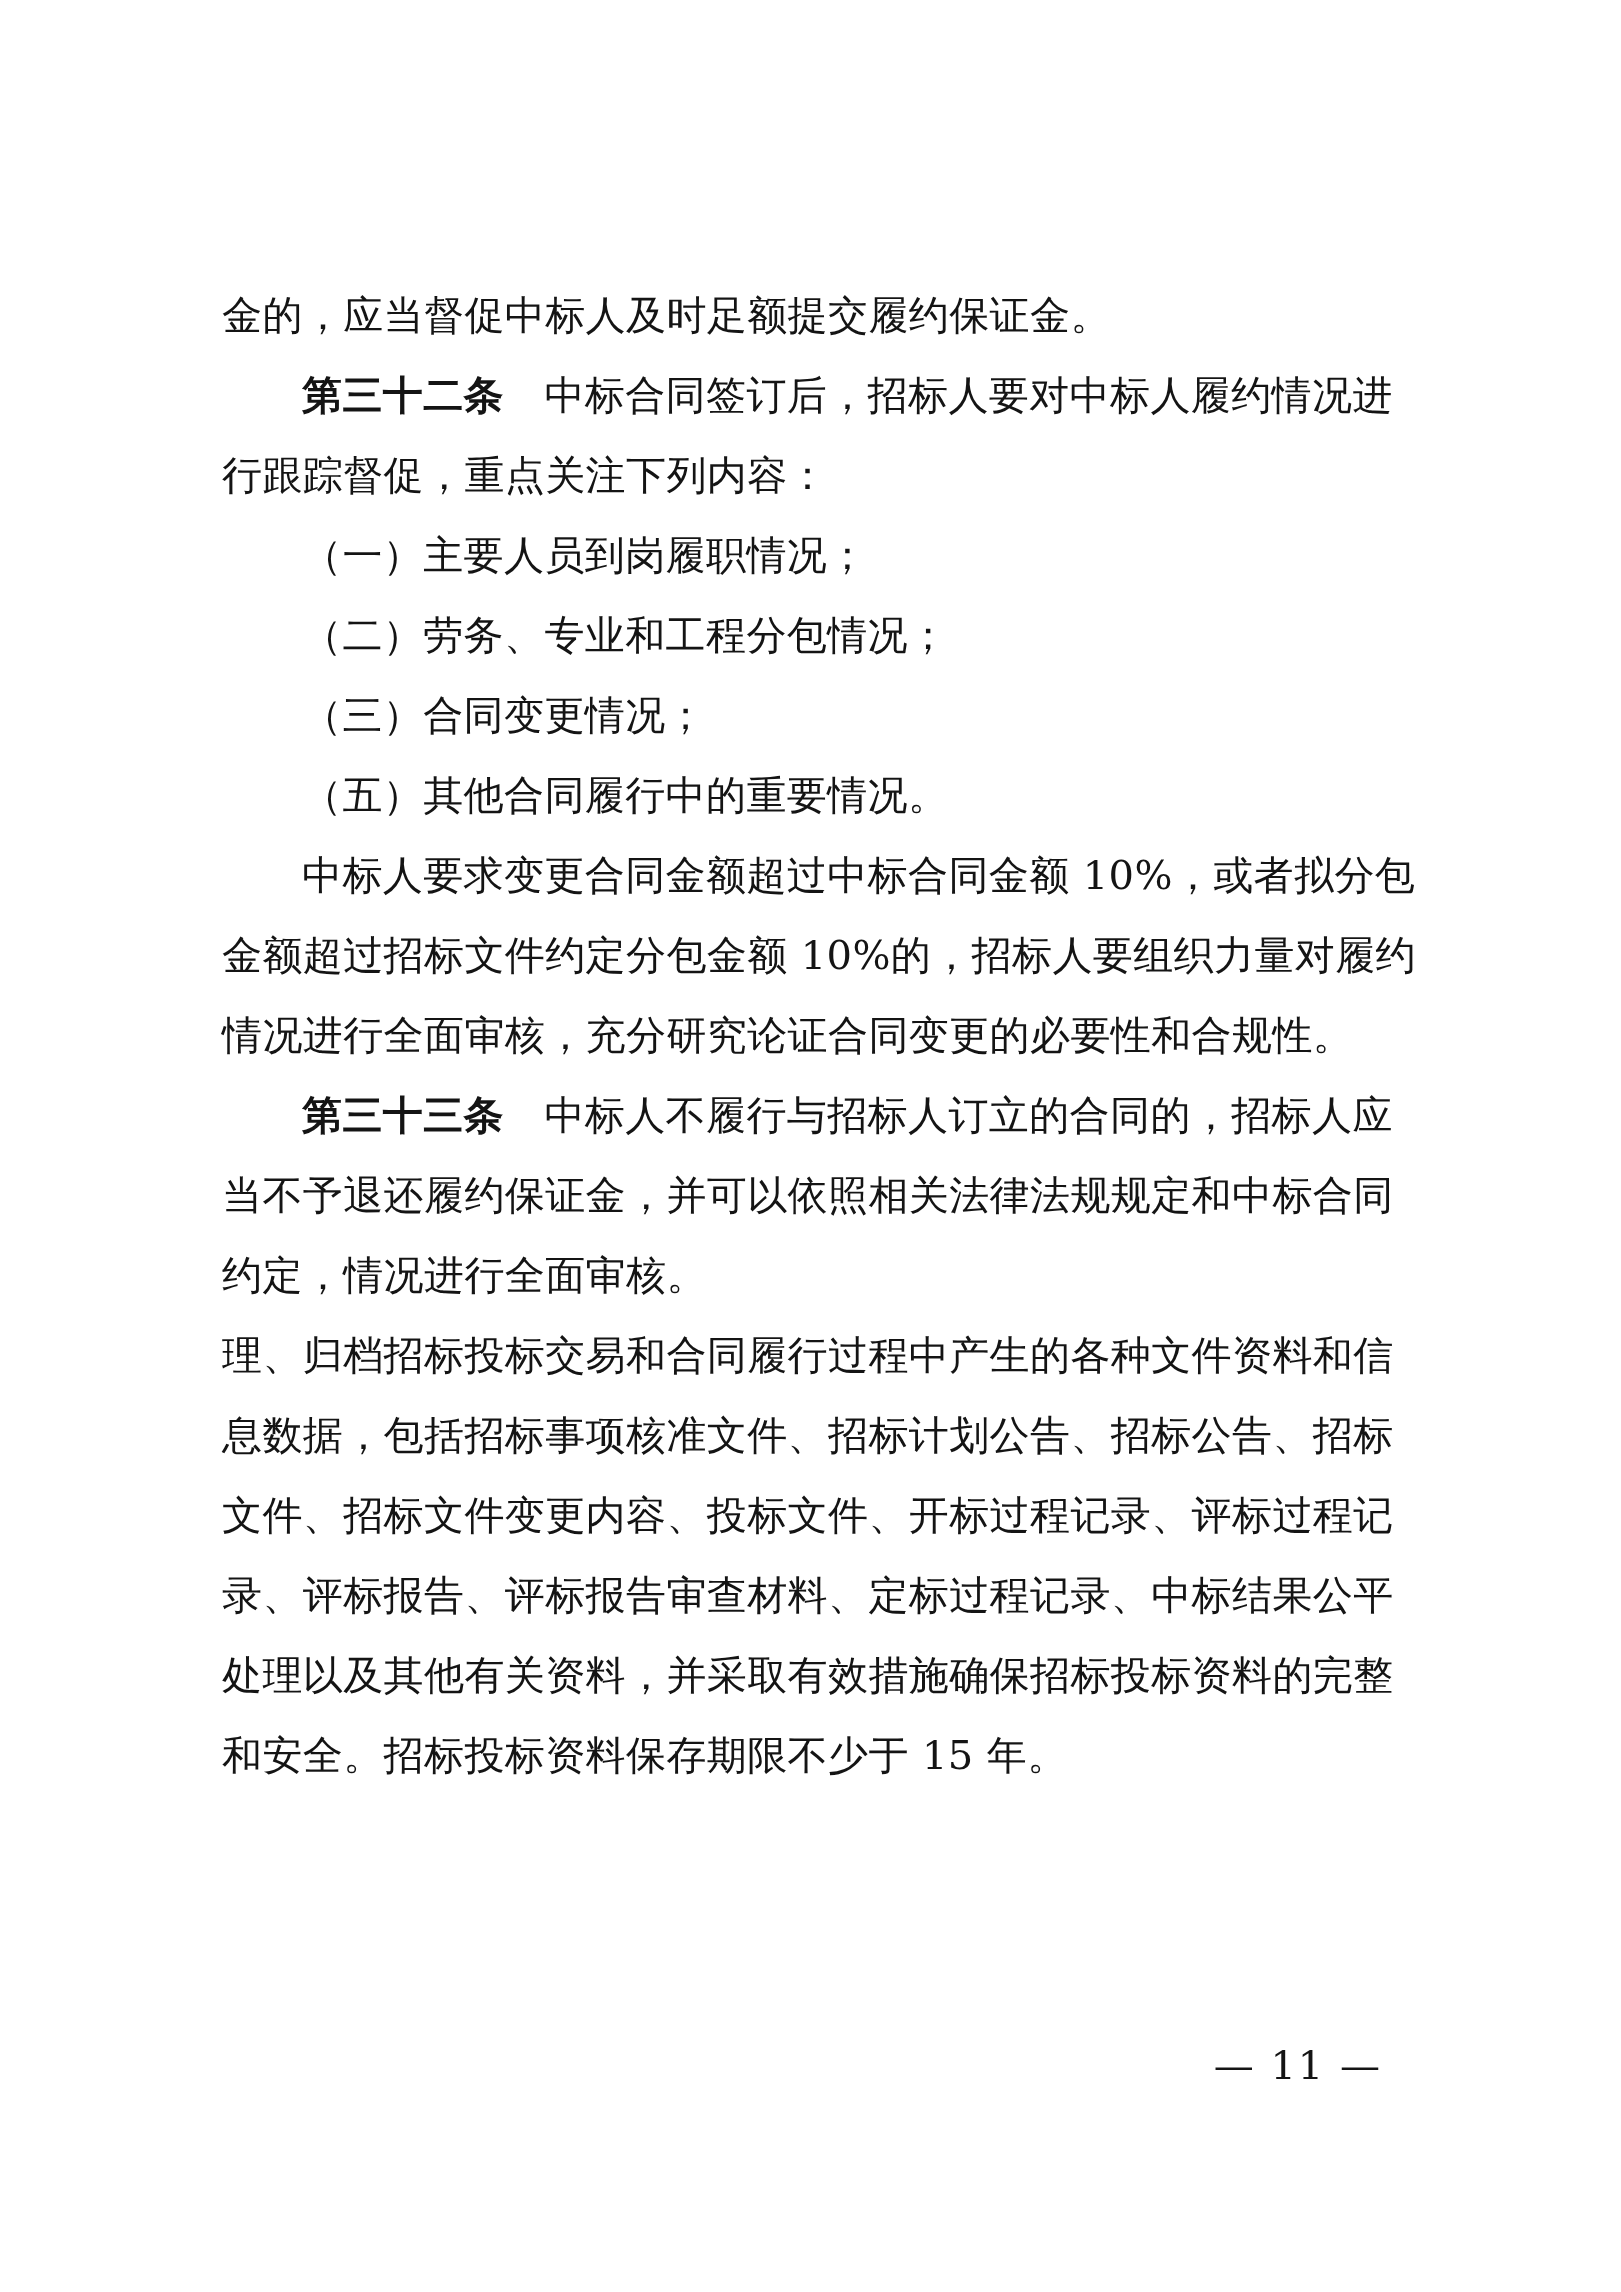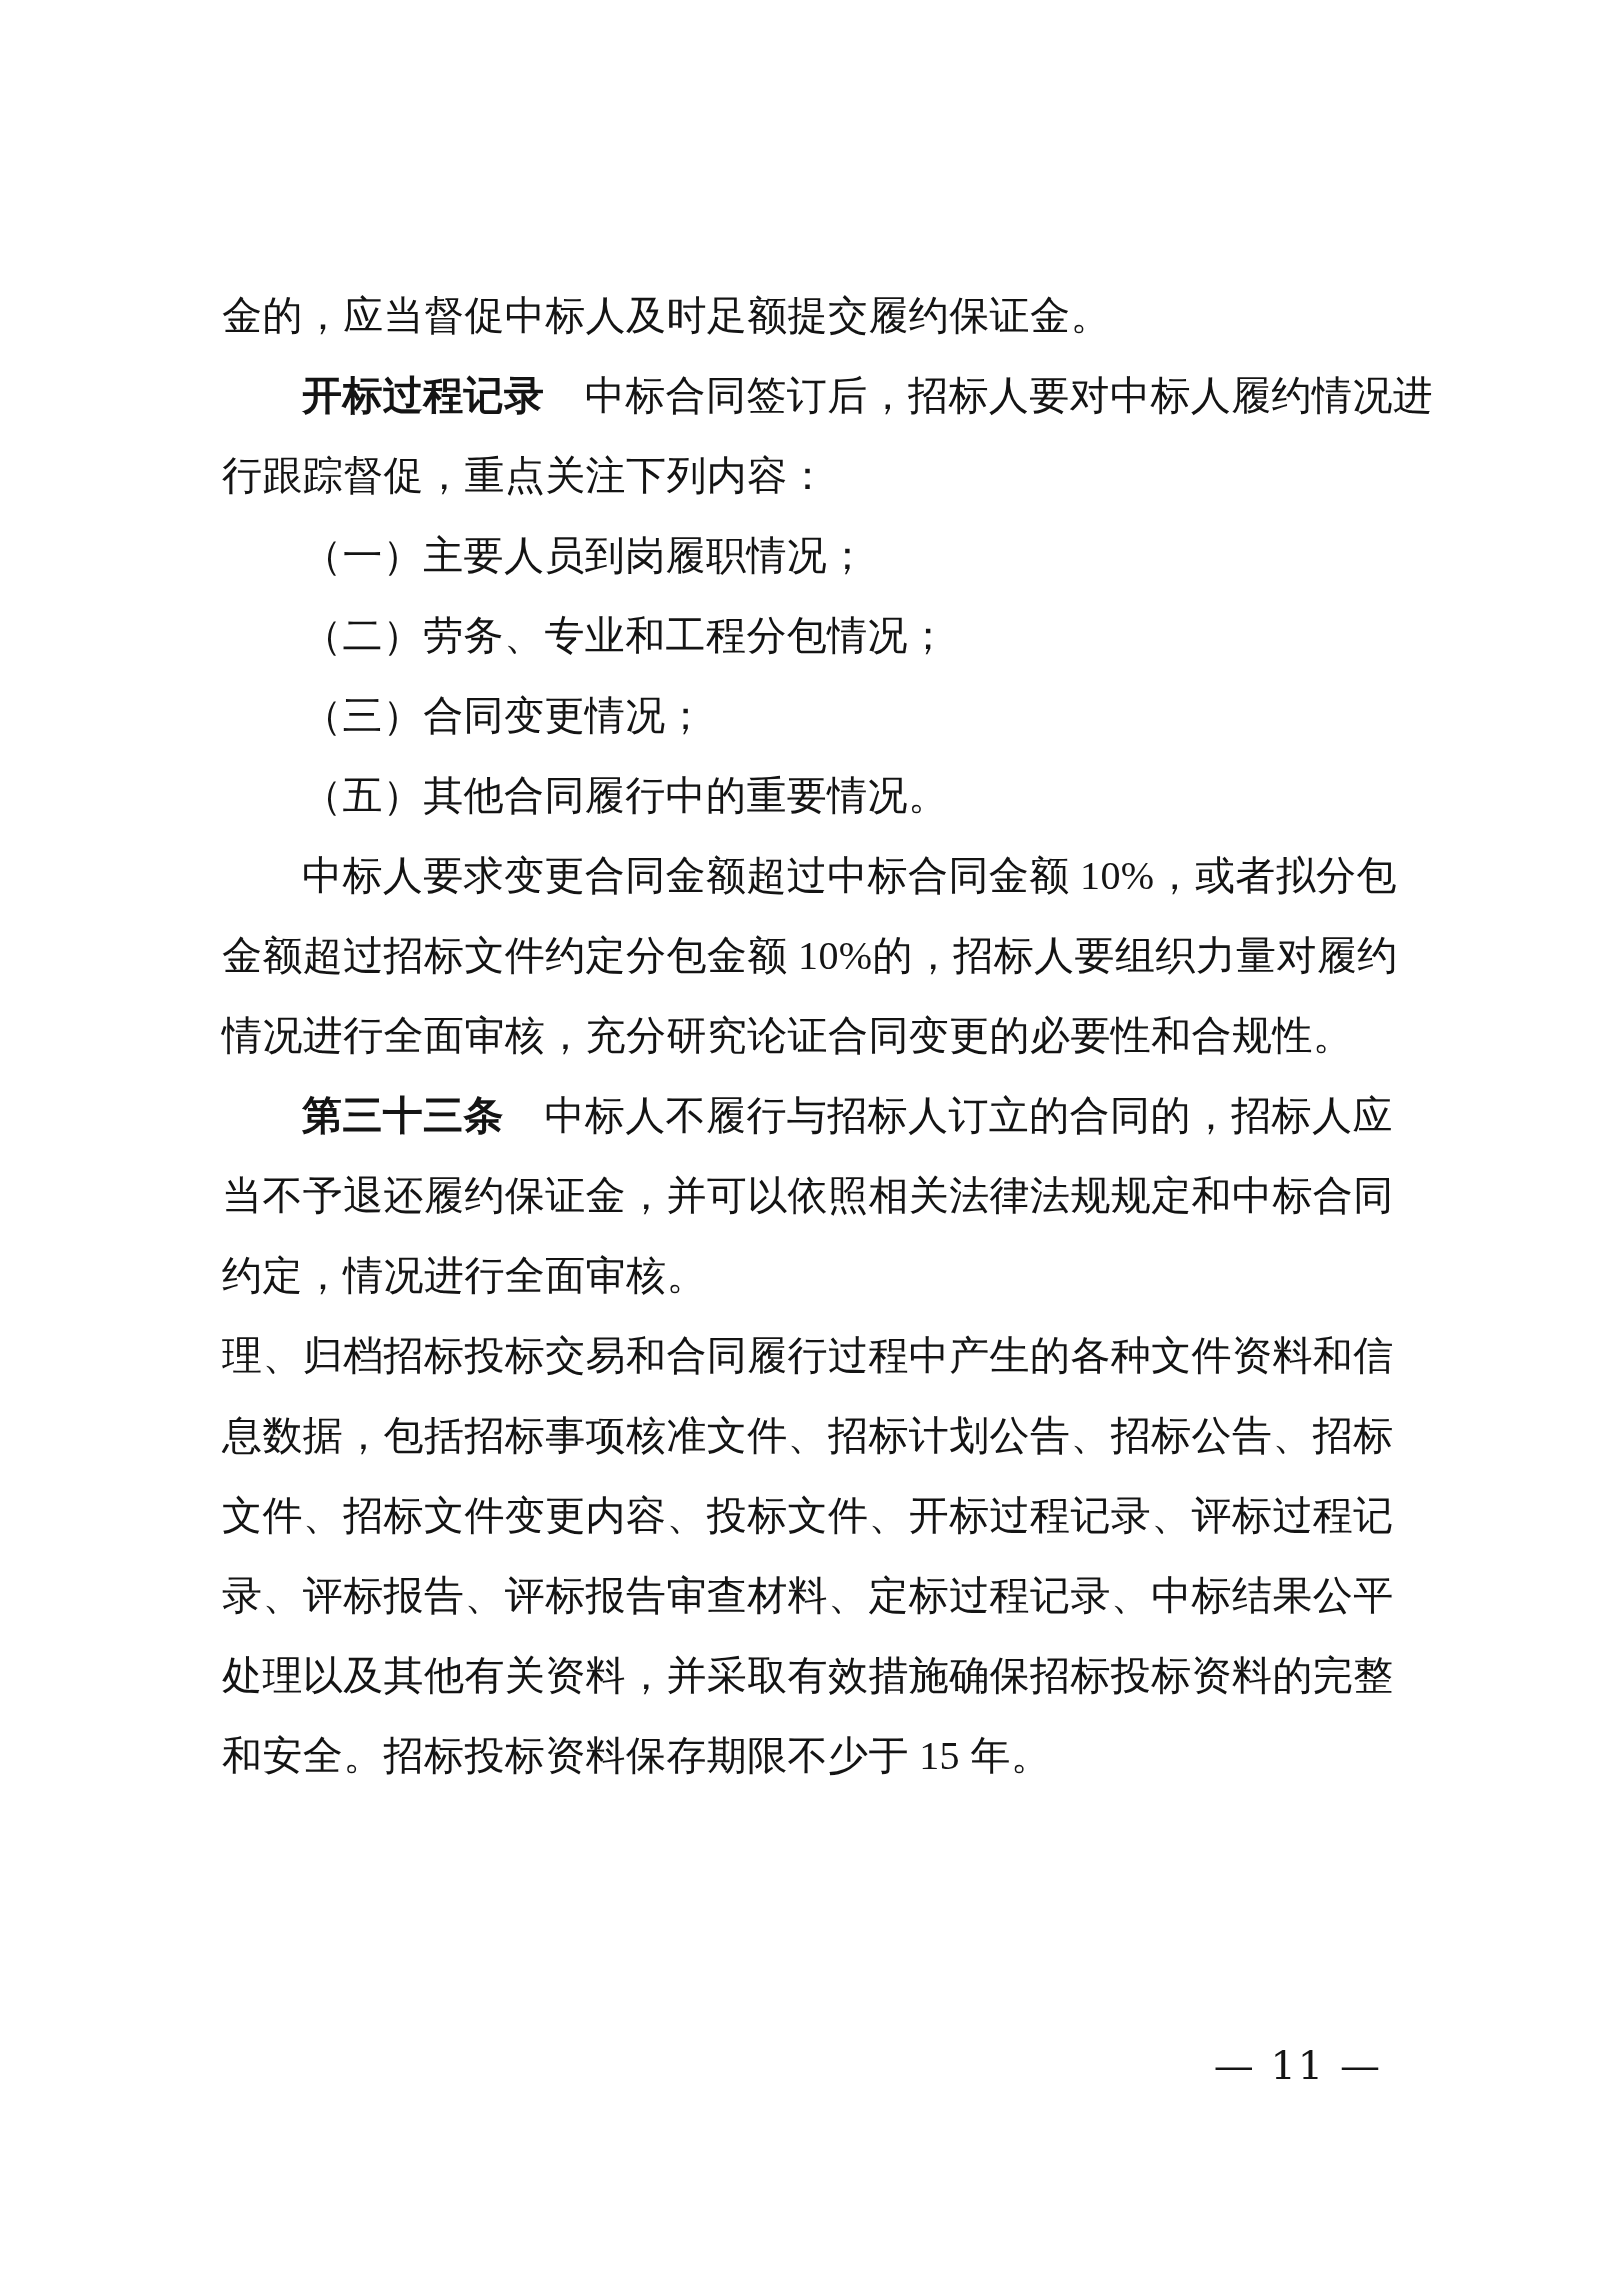--- a/index.html
+++ b/index.html
@@ -28,21 +28,20 @@
     font-size: 40px;
     letter-spacing: 0.4px;
     white-space: nowrap;
     font-family: "DejaVu Serif", "Liberation Serif", serif;
   }
   .line.indent-2 {
     padding-left: 80px;
   }
   .seg {
     font-weight: 400;
-    font-family: Liberation Serif, serif;
   }
   .seg.bold {
     font-family: "DejaVu Sans", "Liberation Sans", sans-serif;
     font-weight: 700;
   }
   .page-footer {
     position: absolute;
     top: 2025px;
     right: 239px;
     height: 80px;
@@ -52,21 +51,21 @@
     font-family: "DejaVu Serif", "Liberation Serif", serif;
     color: #141414;
   }
 </style>
 </head>
 <body>
 
 <div class="page">
   <div class="text-block" id="text-block">
       <div class="line"><span class="seg">金的，应当督促中标人及时足额提交履约保证金。</span></div>
-      <div class="line indent-2"><span class="seg bold">开标过程记录</span><span class="seg">　中标合同签订后，招标人要对中标人履约情况进</span></div>
+      <div class="line indent-2"><span class="seg bold">第三十二条</span><span class="seg">　中标合同签订后，招标人要对中标人履约情况进</span></div>
       <div class="line"><span class="seg">行跟踪督促，重点关注下列内容：</span></div>
       <div class="line indent-2"><span class="seg">（一）主要人员到岗履职情况；</span></div>
       <div class="line indent-2"><span class="seg">（二）劳务、专业和工程分包情况；</span></div>
       <div class="line indent-2"><span class="seg">（三）合同变更情况；</span></div>
       <div class="line indent-2"><span class="seg">（五）其他合同履行中的重要情况。</span></div>
       <div class="line indent-2"><span class="seg">中标人要求变更合同金额超过中标合同金额 10%，或者拟分包</span></div>
       <div class="line"><span class="seg">金额超过招标文件约定分包金额 10%的，招标人要组织力量对履约</span></div>
       <div class="line"><span class="seg">情况进行全面审核，充分研究论证合同变更的必要性和合规性。</span></div>
       <div class="line indent-2"><span class="seg bold">第三十三条</span><span class="seg">　中标人不履行与招标人订立的合同的，招标人应</span></div>
       <div class="line"><span class="seg">当不予退还履约保证金，并可以依照相关法律法规规定和中标合同</span></div>

